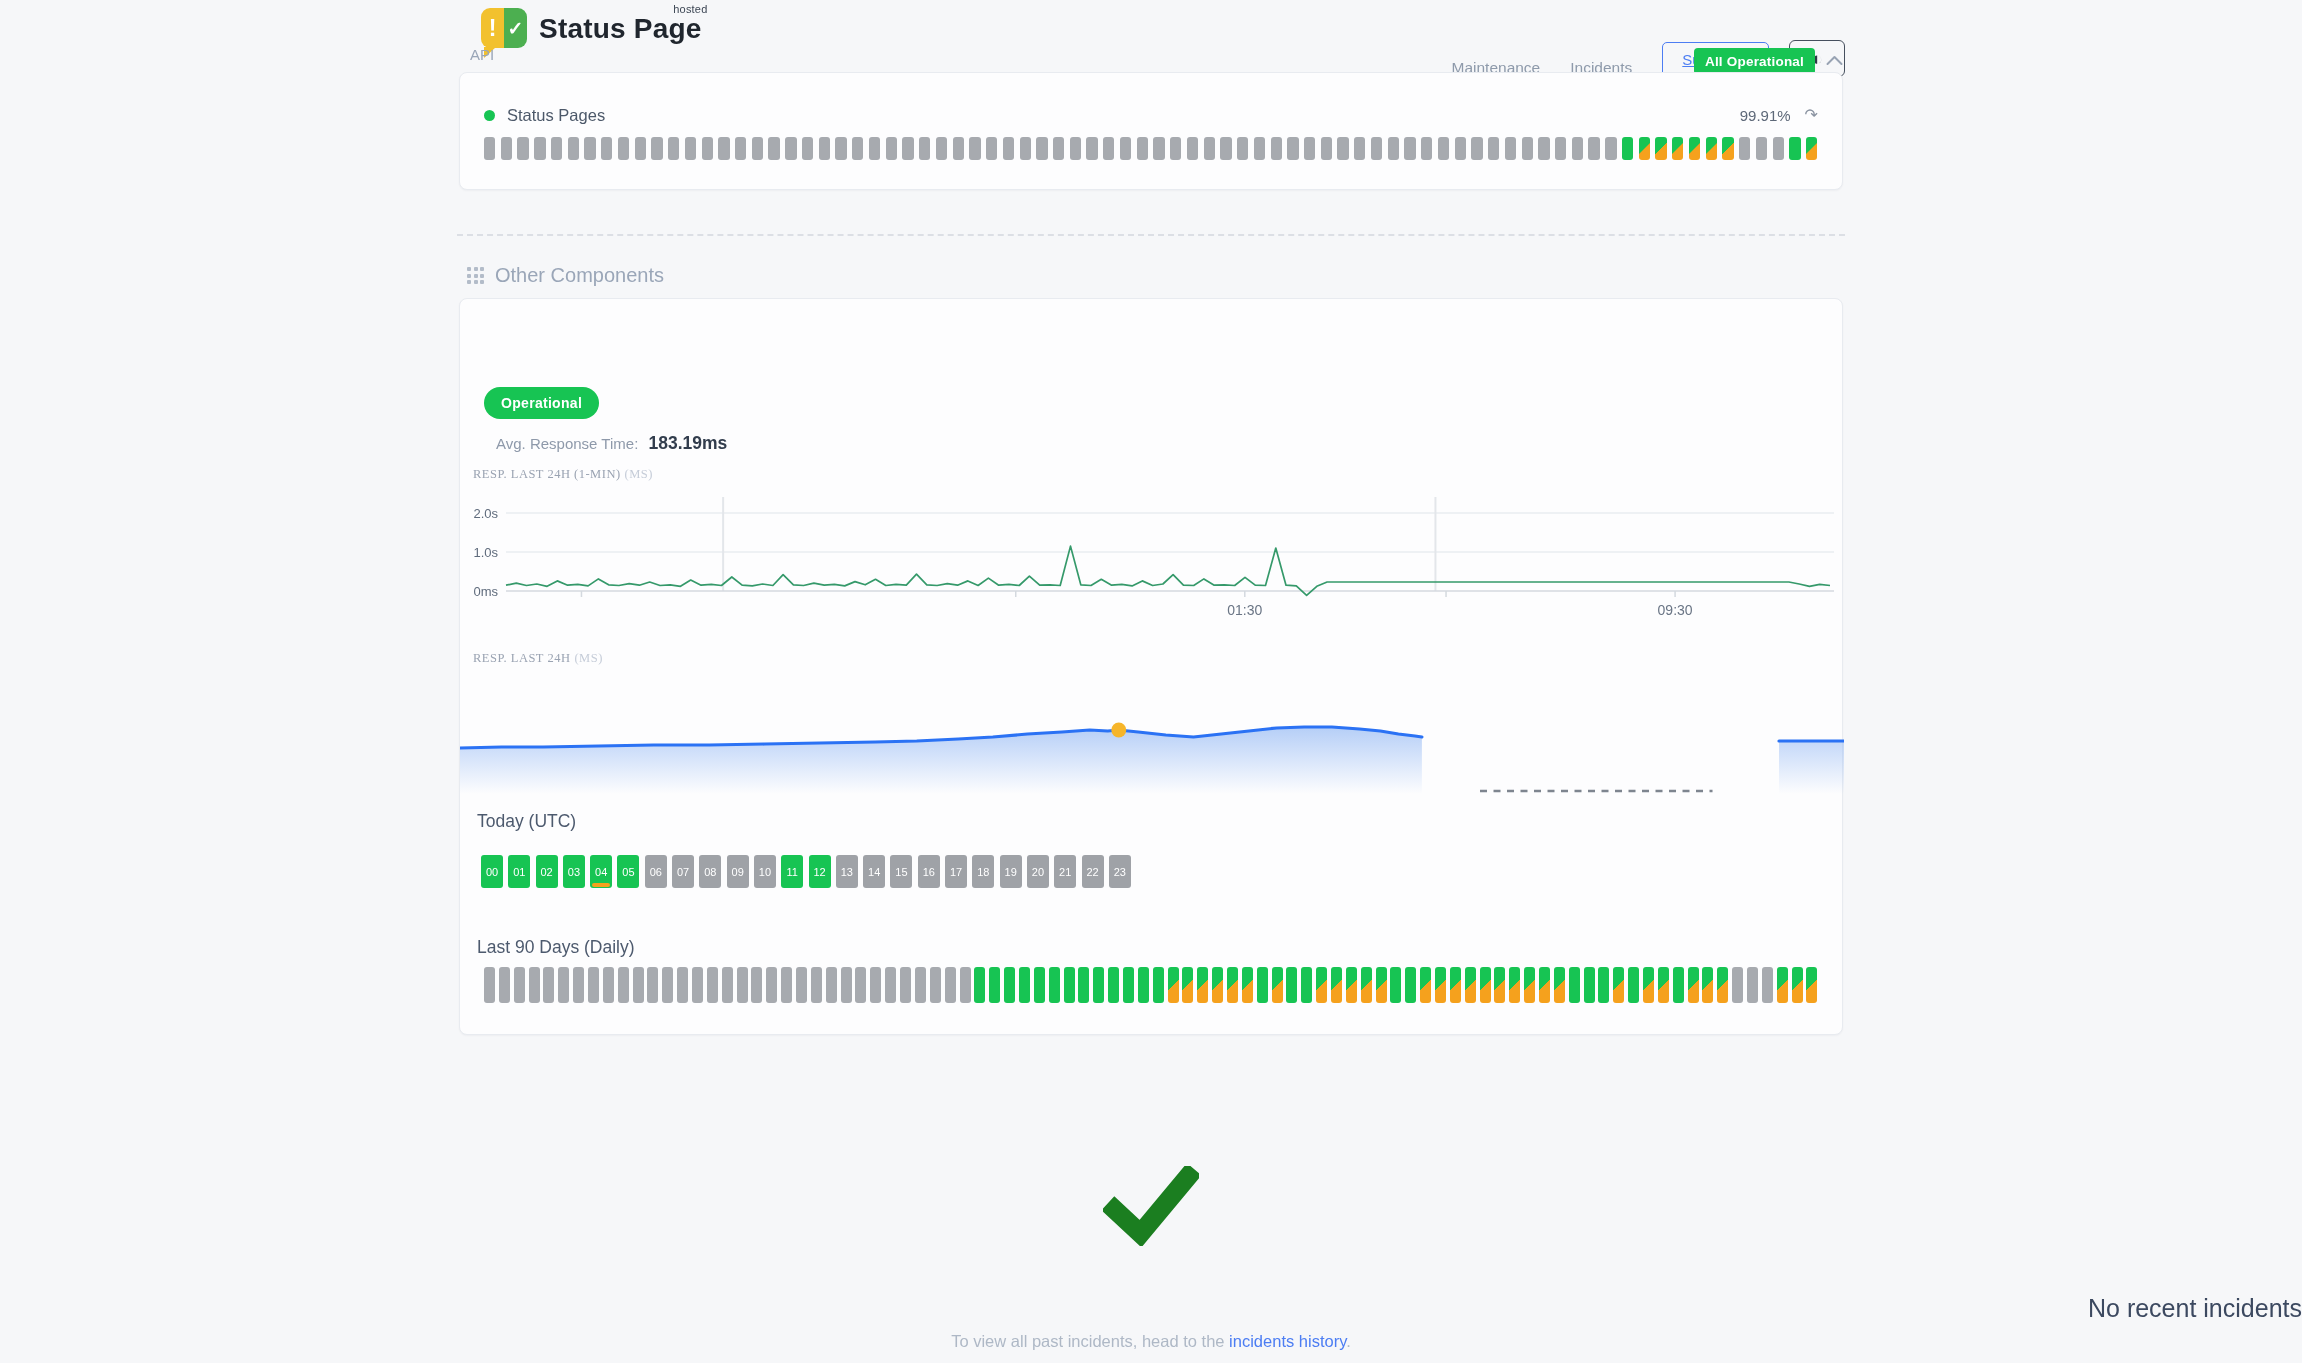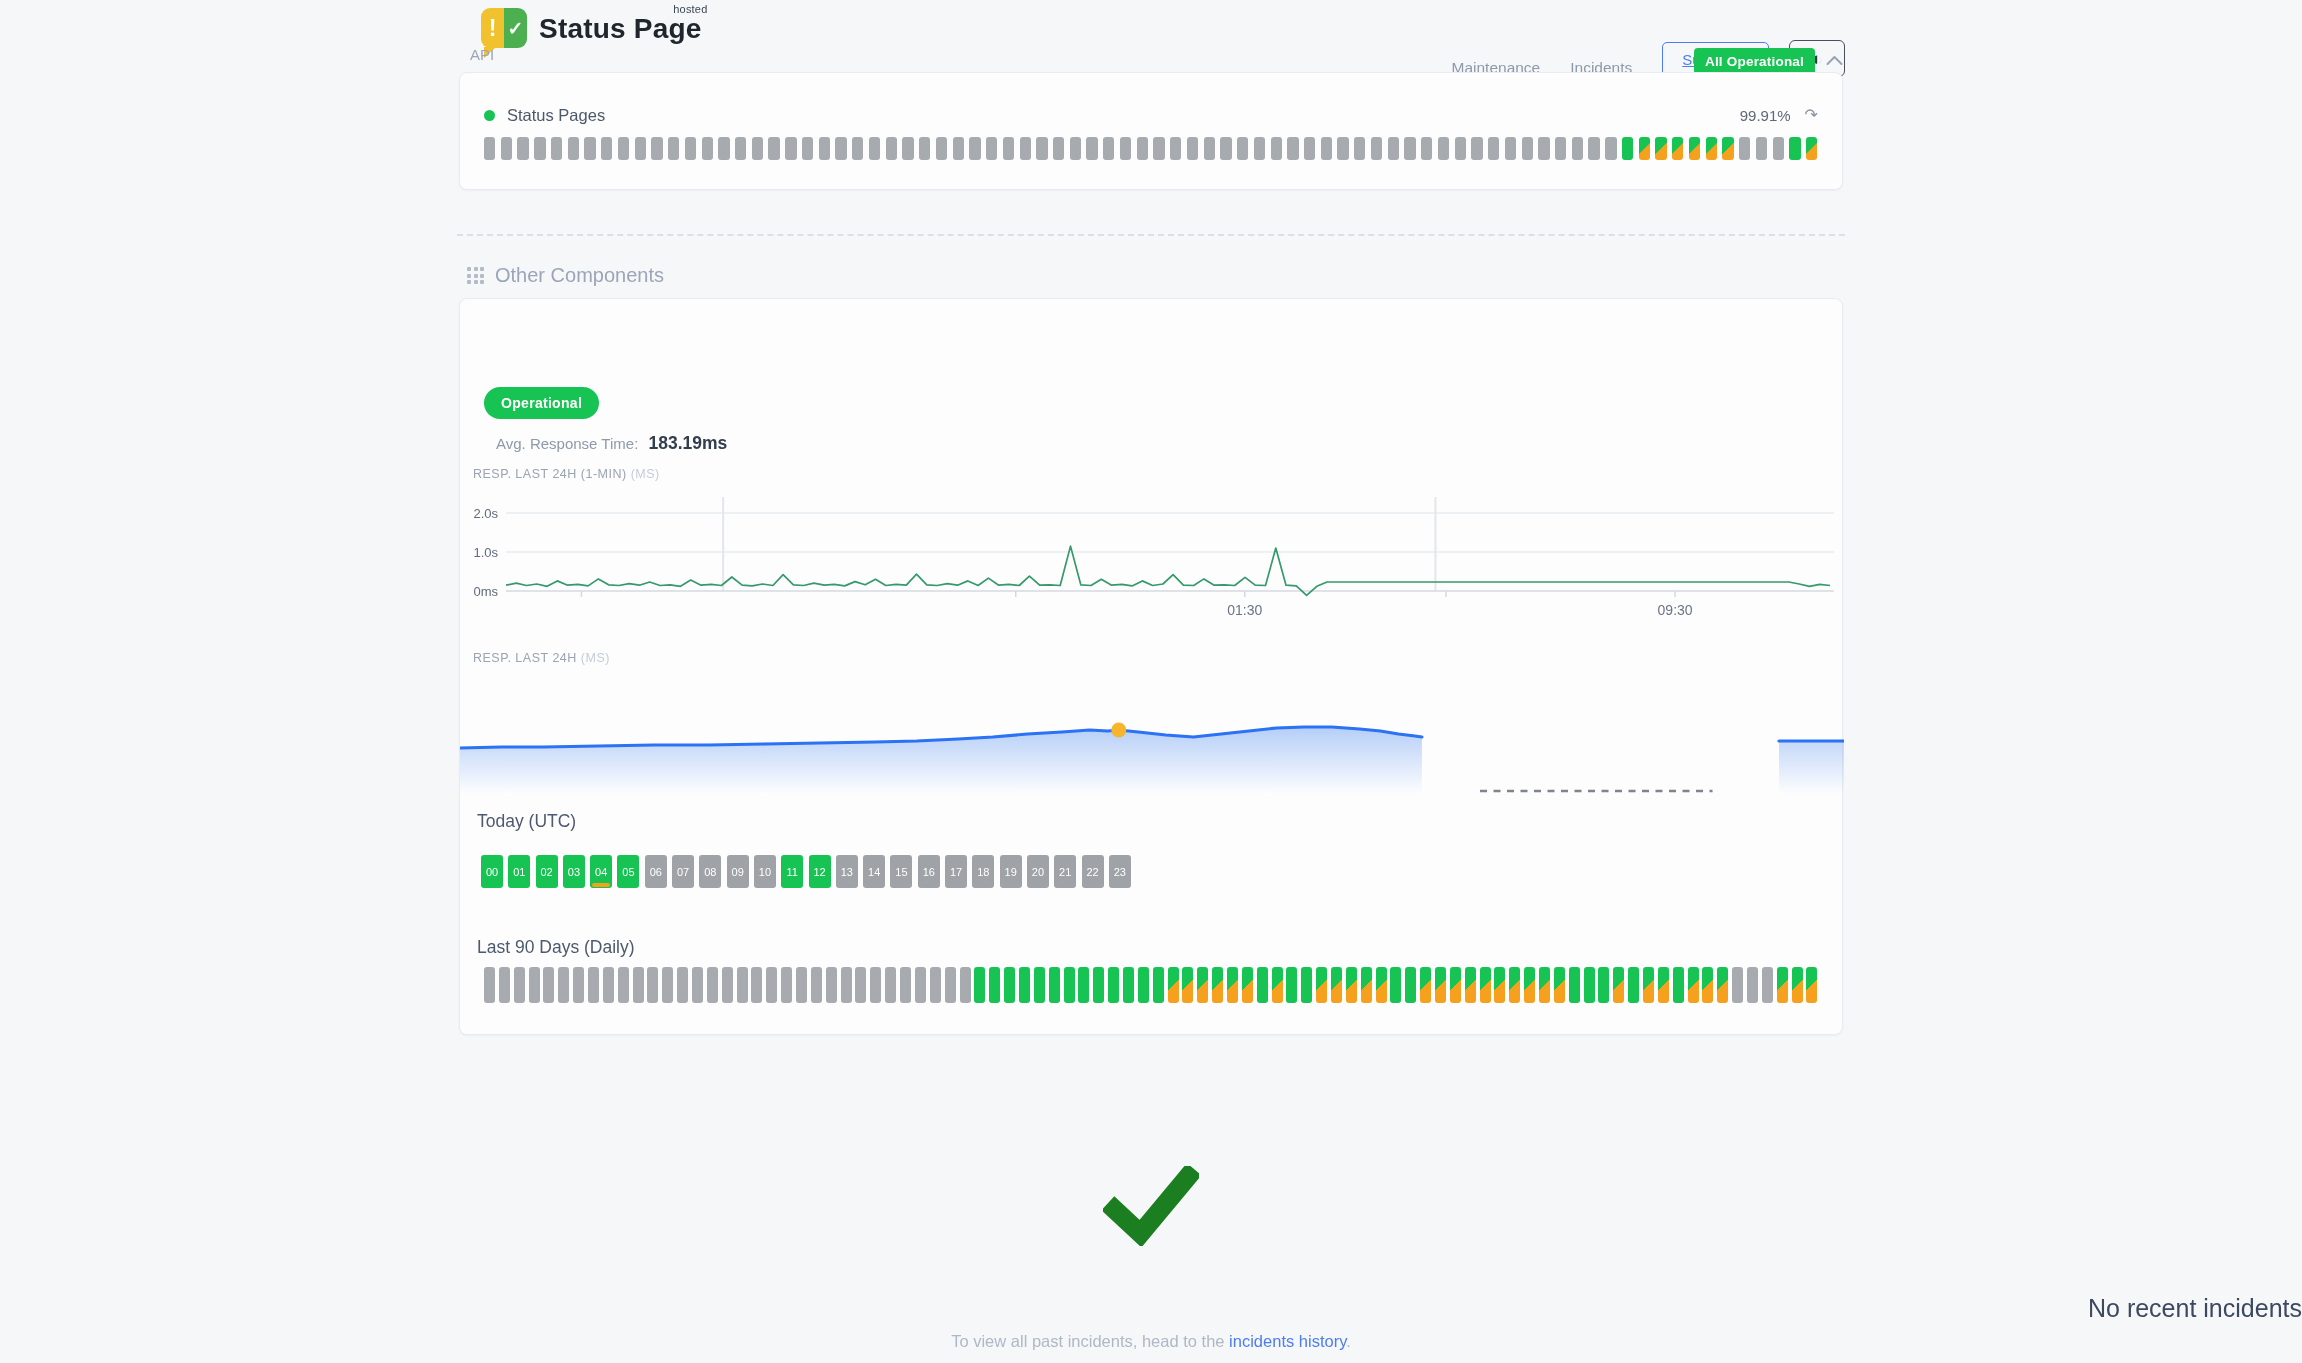--- a/index.html
+++ b/index.html
@@ -53,21 +53,21 @@
   .grid-icon { display:grid; grid-template-columns:repeat(3,4px); grid-template-rows:repeat(3,4px); gap:2.5px; }
   .grid-icon i { background:#b3bcc9; border-radius:1px; }
   .section-title { font-size:20px; color:#9aa6b8; }
 
   .card-main { top:298px; height:737px; }
   .abs { position:absolute; }
   .row1 { left:24px; right:24px; top:16px; }
   .status-pill { left:24px; top:88px; display:inline-block; background:#17c453; color:#fff; font-size:14px; font-weight:700; padding:8px 17px; border-radius:18px; letter-spacing:.3px; }
   .avg-row { left:36px; top:134px; font-size:15px; color:#8e99aa; }
   .avg-val { font-size:17.5px; color:#323d4d; font-weight:700; margin-left:6px; }
-  .chart-label { font-size:12.5px; color:#9aa3b2; letter-spacing:.5px; }
+  .chart-label { font-size:12.5px; color:#9aa3b2; letter-spacing:.5px;font-family:Liberation Serif, serif; }
   .chart-unit { color:#c5ccd8; margin-left:4px; }
   .chart1-label { left:13px; top:168px; }
   .chart1 { left:0; top:190px; width:1384px; height:132px; }
   .chart2-label { left:13px; top:352px; }
   .chart2 { left:0; top:387px; width:1384px; height:118px; }
   .strip-title { left:17px; font-size:17.5px; color:#4d5a6e; font-weight:500; }
   .today-title { top:512px; }
   .hours { left:21px; top:556px; display:flex; gap:5.3px; }
   .hour { position:relative; width:22px; height:33px; border-radius:3px; display:flex; align-items:center; justify-content:center; color:#fff; font-size:11px; }
   .hour.up { background:#17c453; }

